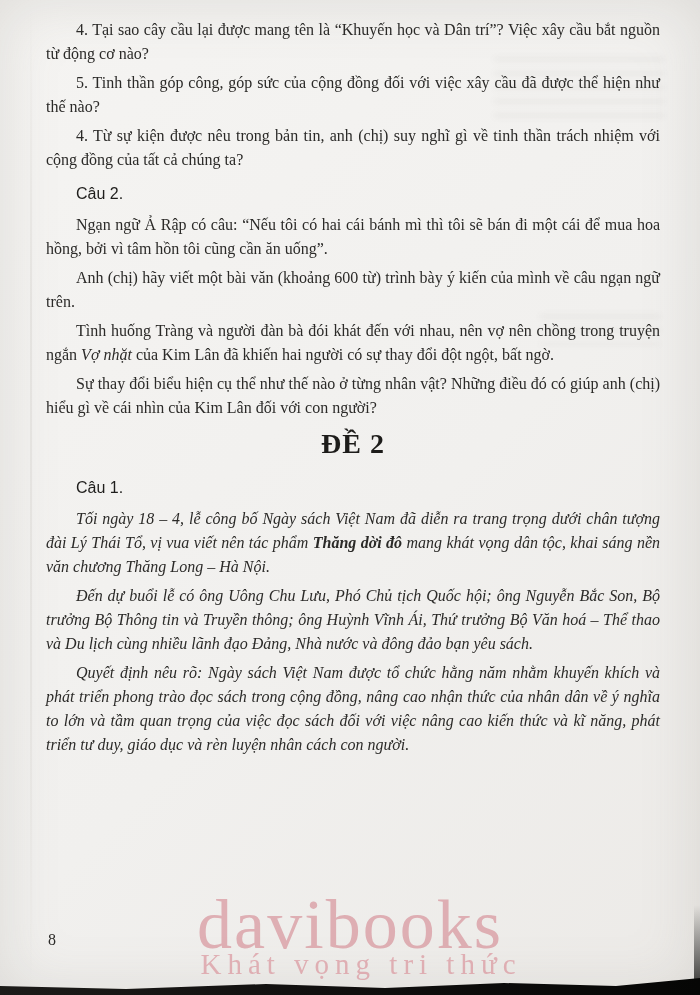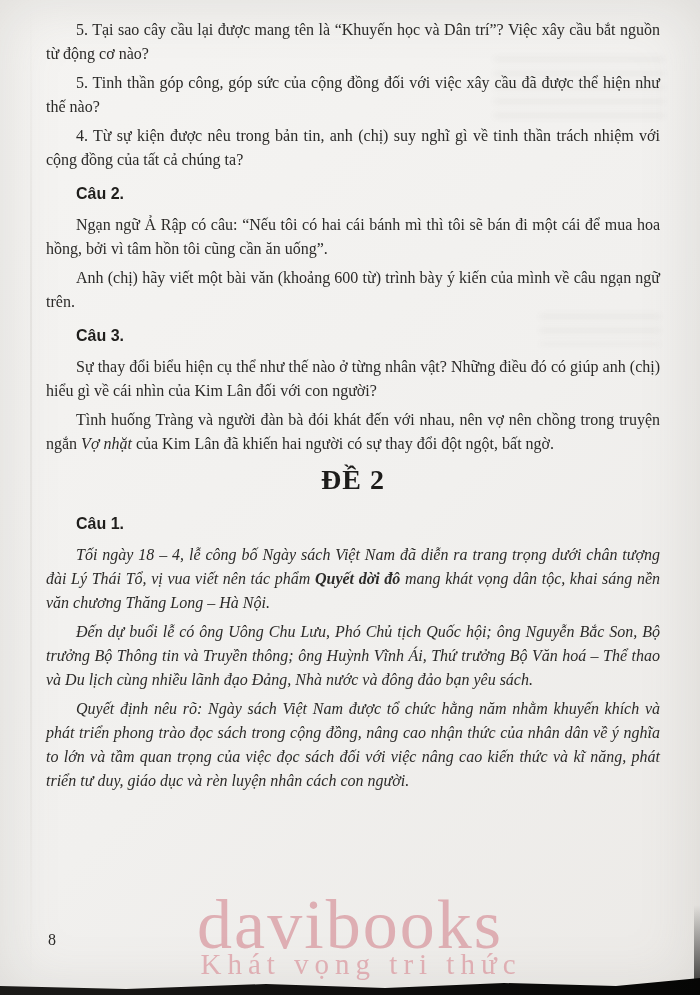--- a/index.html
+++ b/index.html
@@ -34,21 +34,21 @@
   .para {
     font-size: 16px; line-height: 24px;
     text-align: justify; text-indent: 30px;
     margin: 0 0 5px 0;
   }
   .italic-para { font-style: italic; }
   .inline-italic { font-style: italic; }
   .inline-bold-italic { font-style: italic; font-weight: 700; }
   .cau-heading {
     font-family: "Liberation Sans", sans-serif;
-    font-weight: 700; font-size: 16px; line-height: 20px;
+    font-weight: 400; font-size: 16px; line-height: 20px;
     margin: 12px 0 9px 30px;
     color: #1f1e1c;
   }
   .cau-heading.tight { margin-top: 18px; }
   .de-title {
     text-align: center;
     font-family: "Liberation Serif", serif;
     font-weight: 700; font-size: 28px; line-height: 32px;
     letter-spacing: 1px;
     margin: 8px 0 18px 0;
@@ -91,36 +91,35 @@
 <body>
 
 <div class="page">
 
   <div class="fold-line"></div>
   <div class="bleed-smudge smudge-1"></div>
   <div class="bleed-smudge smudge-2"></div>
 
   <div class="content">
 
-    <p class="para">5. Tại sao cây cầu lại được mang tên là “Khuyến học và Dân trí”? Việc xây cầu bắt nguồn từ động cơ nào?</p>
+    <p class="para">4. Tại sao cây cầu lại được mang tên là “Khuyến học và Dân trí”? Việc xây cầu bắt nguồn từ động cơ nào?</p>
     <p class="para">5. Tinh thần góp công, góp sức của cộng đồng đối với việc xây cầu đã được thể hiện như thế nào?</p>
     <p class="para">4. Từ sự kiện được nêu trong bản tin, anh (chị) suy nghĩ gì về tinh thần trách nhiệm với cộng đồng của tất cả chúng ta?</p>
 
     <div class="cau-heading">Câu 2.</div>
     <p class="para">Ngạn ngữ Ả Rập có câu: “Nếu tôi có hai cái bánh mì thì tôi sẽ bán đi một cái để mua hoa hồng, bởi vì tâm hồn tôi cũng cần ăn uống”.</p>
     <p class="para">Anh (chị) hãy viết một bài văn (khoảng 600 từ) trình bày ý kiến của mình về câu ngạn ngữ trên.</p>
 
-    <div class="cau-heading">Câu 3.</div>
+    <p class="para"><span>Tình huống Tràng và người đàn bà đói khát đến với nhau, nên vợ nên chồng trong truyện ngắn </span><span class="inline-italic">Vợ nhặt</span><span> của Kim Lân đã khiến hai người có sự thay đổi đột ngột, bất ngờ.</span></p>
     <p class="para">Sự thay đổi biểu hiện cụ thể như thế nào ở từng nhân vật? Những điều đó có giúp anh (chị) hiểu gì về cái nhìn của Kim Lân đối với con người?</p>
-    <p class="para"><span>Tình huống Tràng và người đàn bà đói khát đến với nhau, nên vợ nên chồng trong truyện ngắn </span><span class="inline-italic">Vợ nhặt</span><span> của Kim Lân đã khiến hai người có sự thay đổi đột ngột, bất ngờ.</span></p>
 
     <div class="de-title">ĐỀ 2</div>
 
     <div class="cau-heading tight">Câu 1.</div>
-    <p class="para italic-para"><span>Tối ngày 18 – 4, lễ công bố Ngày sách Việt Nam đã diễn ra trang trọng dưới chân tượng đài Lý Thái Tổ, vị vua viết nên tác phẩm </span><span class="inline-bold-italic">Quyết dời đô</span><span> mang khát vọng dân tộc, khai sáng nền văn chương Thăng Long – Hà Nội.</span></p>
+    <p class="para italic-para"><span>Tối ngày 18 – 4, lễ công bố Ngày sách Việt Nam đã diễn ra trang trọng dưới chân tượng đài Lý Thái Tổ, vị vua viết nên tác phẩm </span><span class="inline-bold-italic">Thăng dời đô</span><span> mang khát vọng dân tộc, khai sáng nền văn chương Thăng Long – Hà Nội.</span></p>
     <p class="para italic-para">Đến dự buổi lễ có ông Uông Chu Lưu, Phó Chủ tịch Quốc hội; ông Nguyễn Bắc Son, Bộ trưởng Bộ Thông tin và Truyền thông; ông Huỳnh Vĩnh Ái, Thứ trưởng Bộ Văn hoá – Thể thao và Du lịch cùng nhiều lãnh đạo Đảng, Nhà nước và đông đảo bạn yêu sách.</p>
     <p class="para italic-para">Quyết định nêu rõ: Ngày sách Việt Nam được tổ chức hằng năm nhằm khuyến khích và phát triển phong trào đọc sách trong cộng đồng, nâng cao nhận thức của nhân dân về ý nghĩa to lớn và tầm quan trọng của việc đọc sách đối với việc nâng cao kiến thức và kĩ năng, phát triển tư duy, giáo dục và rèn luyện nhân cách con người.</p>
 
   </div>
 
   <div class="page-number">8</div>
 
   <div class="watermark wm-title">davibooks</div>
   <div class="watermark wm-subtitle">Khát vọng tri thức</div>
 

